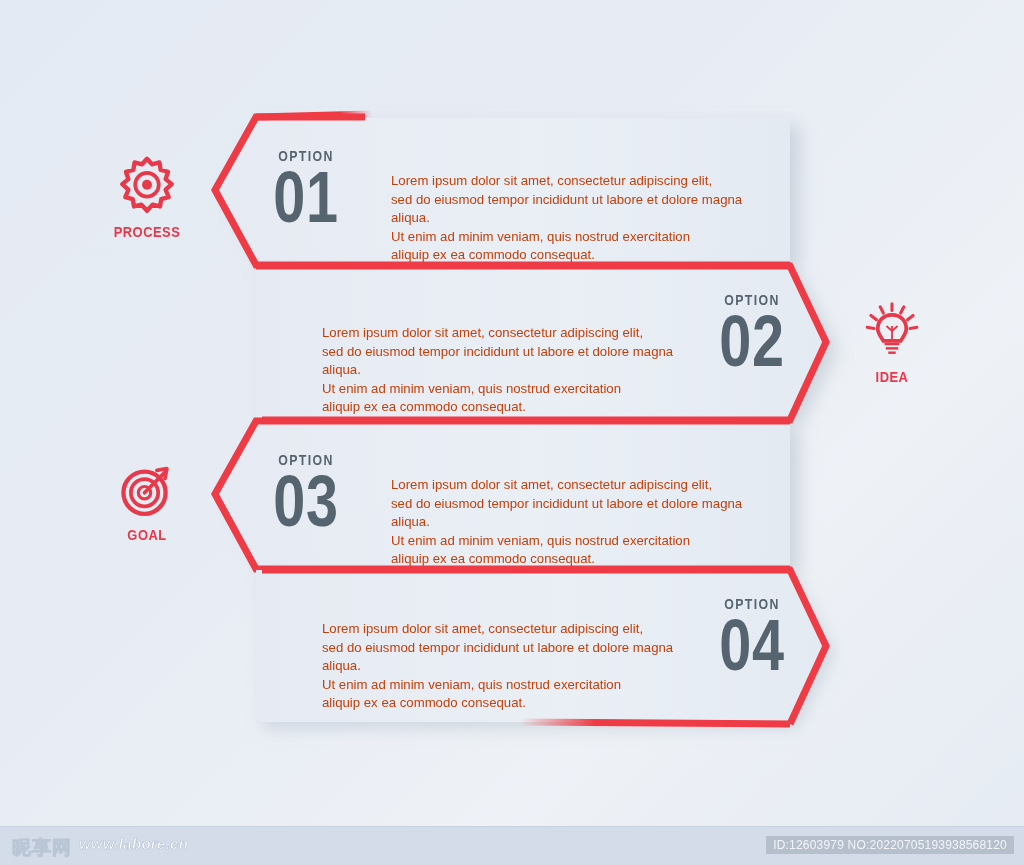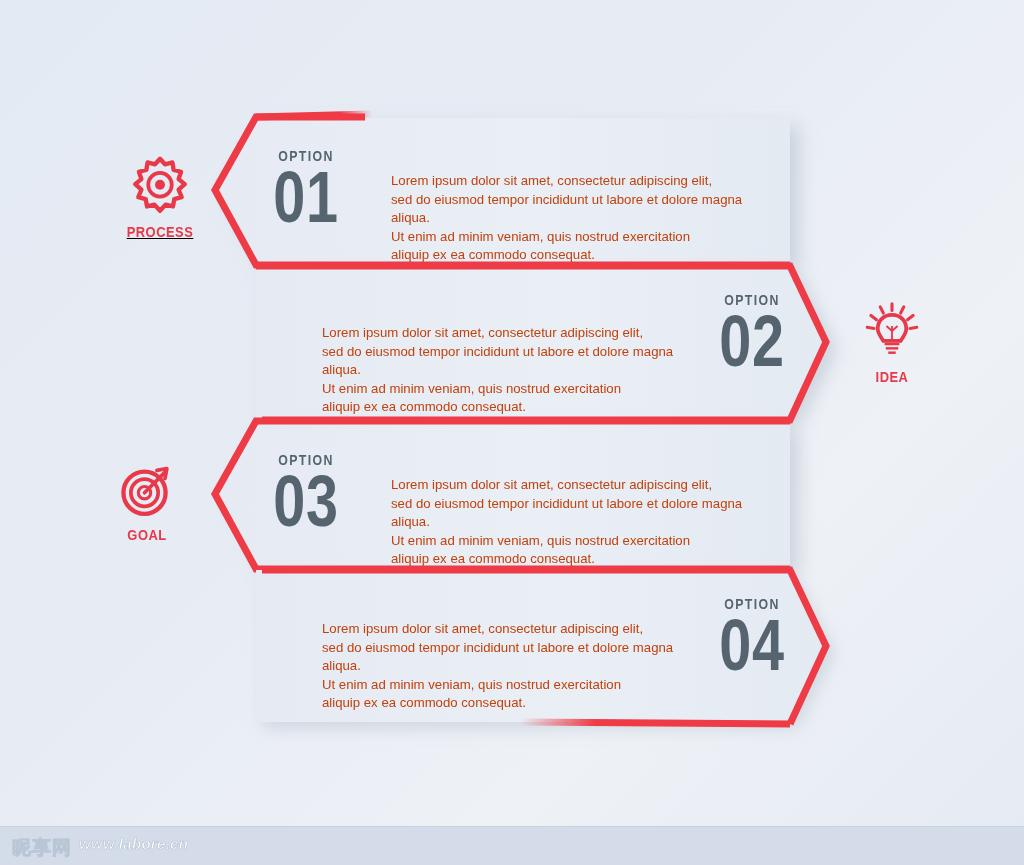--- a/index.html
+++ b/index.html
@@ -112,21 +112,21 @@
 
   <div class="opt-block" style="left:258px;top:148px;width:96px;">
     <div class="opt-label">OPTION</div>
     <div class="opt-num">01</div>
   </div>
   <div class="body-text" style="left:391px;top:172px;width:380px;">Lorem ipsum dolor sit amet, consectetur adipiscing elit,
 sed do eiusmod tempor incididunt ut labore et dolore magna aliqua.
 Ut enim ad minim veniam, quis nostrud exercitation
 aliquip ex ea commodo consequat.</div>
 
-  <div class="icon-group" style="left:100px;top:155px;text-decoration:underline;">
+  <div class="icon-group" style="left:87px;top:155px;">
     <svg width="62" height="62" viewBox="0 0 100 100">
       <path d="M50 6 L58 15 L70 12 L72 24 L84 27 L80 39 L90 47 L80 56
                L85 68 L73 71 L71 83 L59 80 L50 90 L41 80 L29 83 L27 71
                L15 68 L20 56 L10 47 L20 39 L16 27 L28 24 L30 12 L42 15 Z" fill="none" stroke="#e8394a" stroke-width="7" stroke-linejoin="round"></path>
       <circle cx="50" cy="48" r="19" fill="none" stroke="#e8394a" stroke-width="6"></circle>
       <circle cx="50" cy="48" r="8" fill="#e8394a"></circle>
     </svg>
     <div class="icon-cap">PROCESS</div>
   </div>
 
@@ -196,13 +196,14 @@
 aliquip ex ea commodo consequat.</div>
 
 
 </div>
 
 <div class="wm-bar">
   <div class="wm-left">
     <span class="wm-cjk">昵享网</span>
     <span class="wm-url">www.labore.cn</span>
   </div>
+  <div class="wm-id">ID:12603979 NO:20220705193938568120</div>
 </div>
 
 </body></html>

